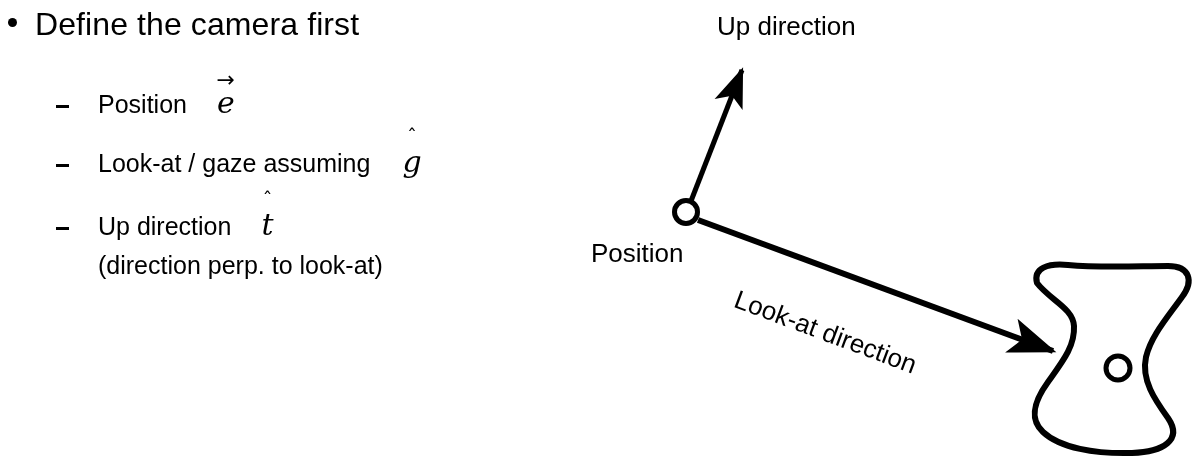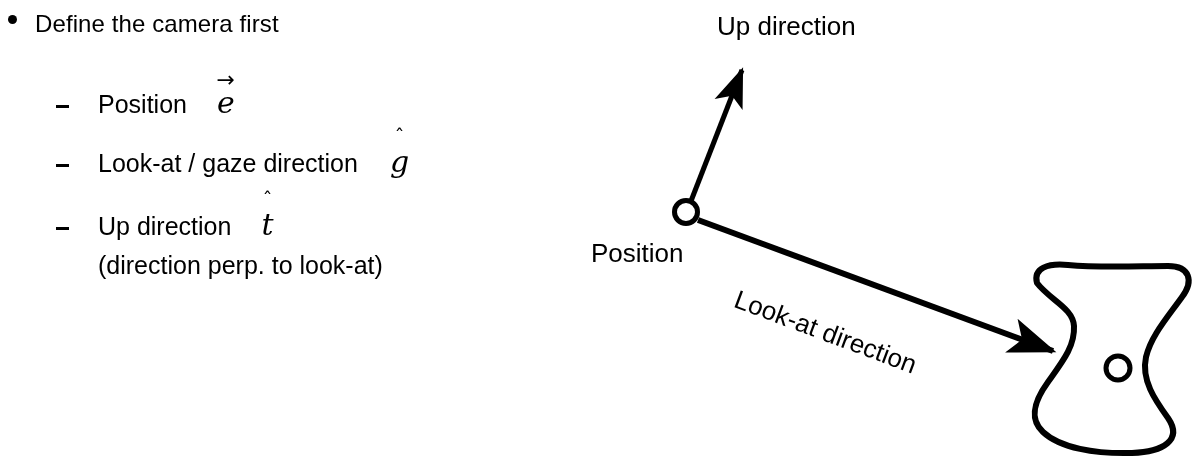--- a/index.html
+++ b/index.html
@@ -18,21 +18,21 @@
     color: #000000;
   }
 
   
   .bullet-l1 {
     position: absolute;
     left: 8px;
     top: 4px;
     display: flex;
     align-items: baseline;
-    font-size: 24px;
+    font-size: 32px;
     line-height: 40px;
     letter-spacing: 0.1px;
     white-space: nowrap;
   }
   .bullet-dot {
     display: inline-block;
     width: 9px;
     height: 9px;
     border-radius: 50%;
     background: #000;
@@ -128,21 +128,21 @@
           <span>e</span>
         </span>
       </span>
     </span>
   </div>
 
   <div class="sub" style="top:147px;">
     <span class="dash"></span>
     <span class="sub-body">
       <span class="sub-line">
-        <span>Look-at / gaze direction</span>
+        <span>Look-at / gaze assuming</span>
         <span class="mth" style="margin-left:32px;">
           <span class="accent hat">ˆ</span>
           <span>g</span>
         </span>
       </span>
     </span>
   </div>
 
   <div class="sub" style="top:210px;">
     <span class="dash"></span>

